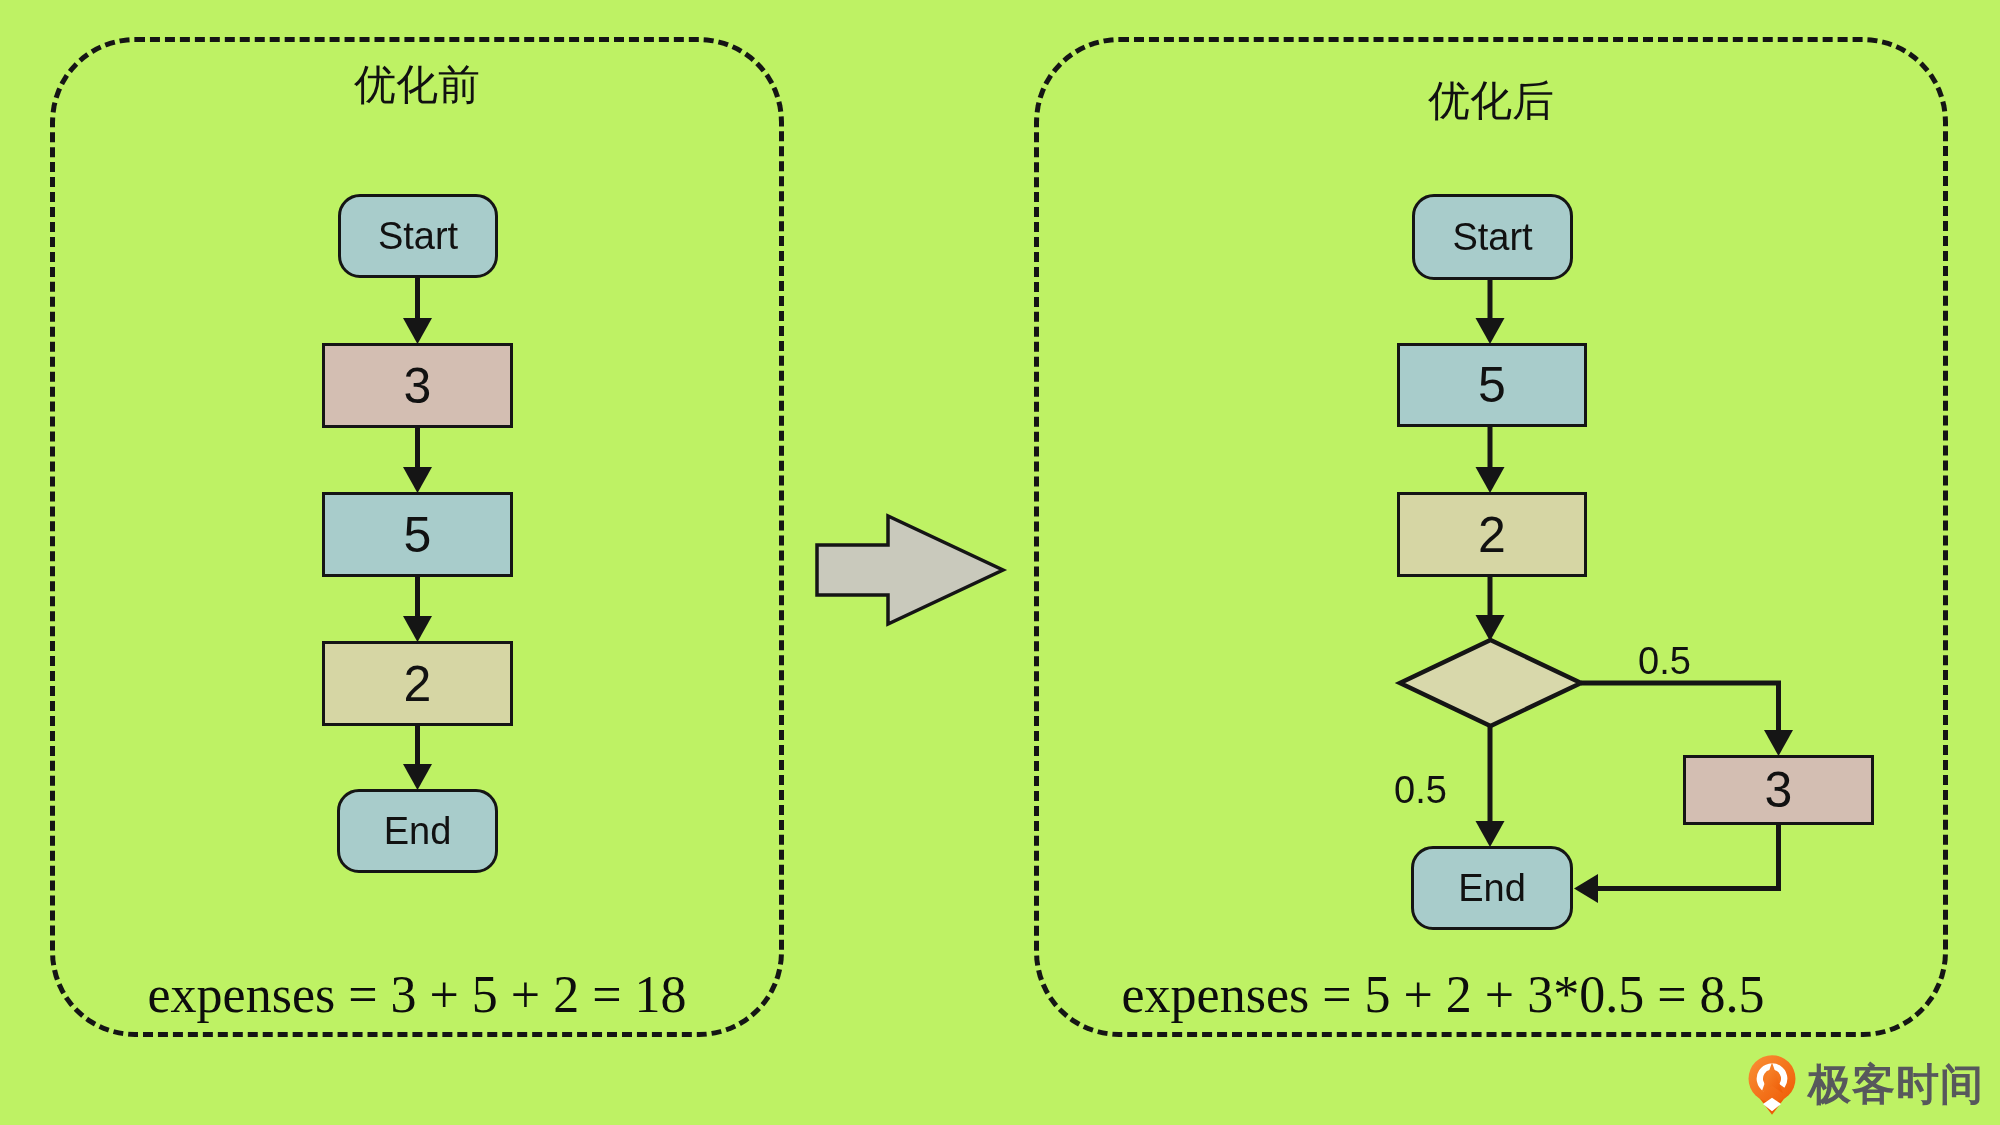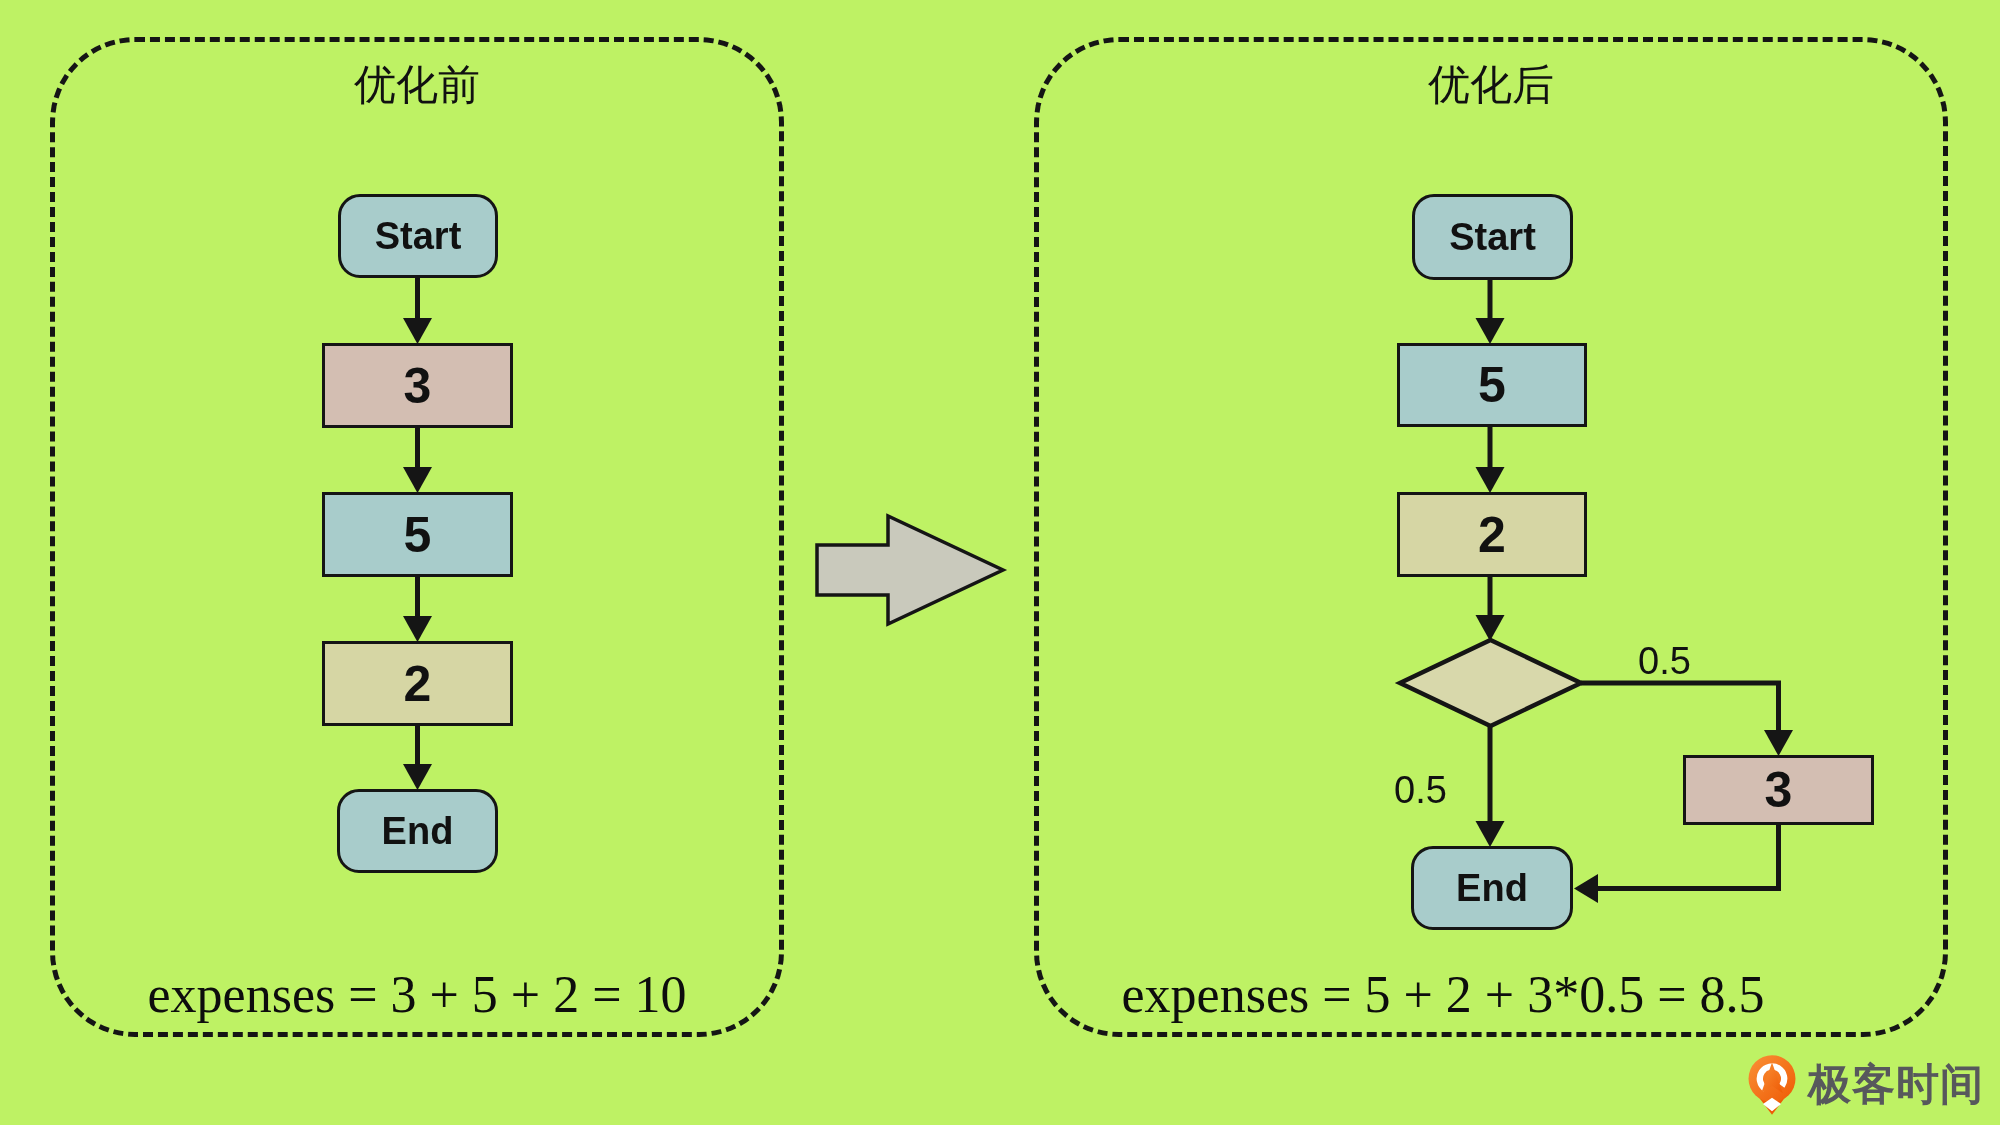--- a/index.html
+++ b/index.html
@@ -30,34 +30,33 @@
 
   .panel-title {
     position: absolute;
     top: 58px;
     font-size: 42px;
     line-height: 54px;
     color: #111;
     text-align: center;
   }
   .panel-title.before { left: 50px;  width: 734px; }
-  .panel-title.after  { left: 1034px; width: 914px; }
+  .panel-title.after  { left: 1034px; width: 914px; margin-top: 16px; }
 
   
   .node {
     position: absolute;
     box-sizing: border-box;
     border: 3px solid #151515;
     display: flex;
     align-items: center;
     justify-content: center;
     color: #111;
     font-size: 50px;
     z-index: 2;
-    font-weight: bold;
   }
   .node.terminal { border-radius: 22px; font-size: 38px; }
   .teal  { background: #a8cccb; }
   .tan   { background: #d3beb2; }
   .khaki { background: #d6d6a4; }
 
   
   .prob-label {
     position: absolute;
     font-size: 38px;
@@ -159,21 +158,21 @@
 
   <div class="node terminal teal abs" style="left:1412px; top:194px; width:161px; height:86px;">Start</div>
   <div class="node teal abs" style="left:1397px; top:343px; width:190px; height:84px;">5</div>
   <div class="node khaki abs" style="left:1397px; top:492px; width:190px; height:85px;">2</div>
   <div class="node tan abs" style="left:1683px; top:755px; width:191px; height:70px;">3</div>
   <div class="node terminal teal abs" style="left:1411px; top:846px; width:162px; height:84px;">End</div>
 
   <div class="prob-label" style="left:1638px; top:640px; width:78px;">0.5</div>
   <div class="prob-label" style="left:1394px; top:769px; width:78px;">0.5</div>
 
-  <div class="formula before">expenses = 3 + 5 + 2 = 10</div>
+  <div class="formula before">expenses = 3 + 5 + 2 = 18</div>
   <div class="formula after">expenses = 5 + 2 + 3*0.5 = 8.5</div>
 
   <div class="brand">
     <svg width="56" height="64" viewBox="0 0 62 70">
       <defs>
         <linearGradient id="lg" x1="0" y1="0" x2="1" y2="1">
           <stop offset="0" stop-color="#fa9136"></stop>
           <stop offset="1" stop-color="#ee5a05"></stop>
         </linearGradient>
       </defs>

